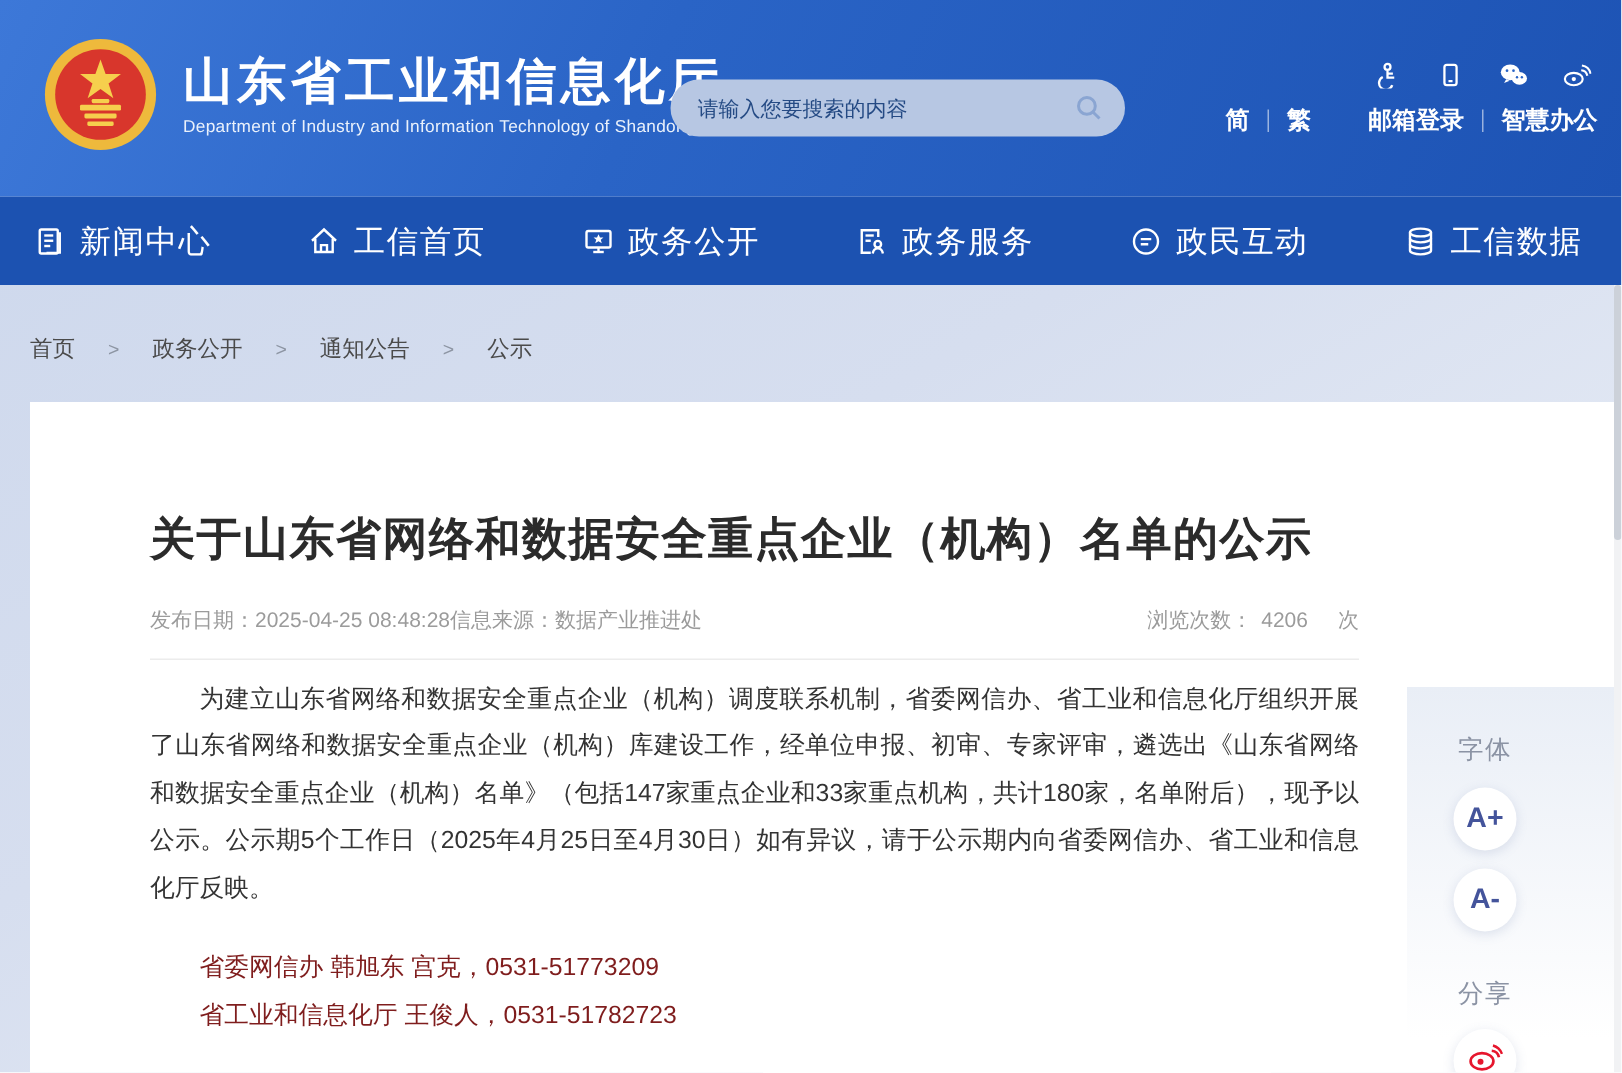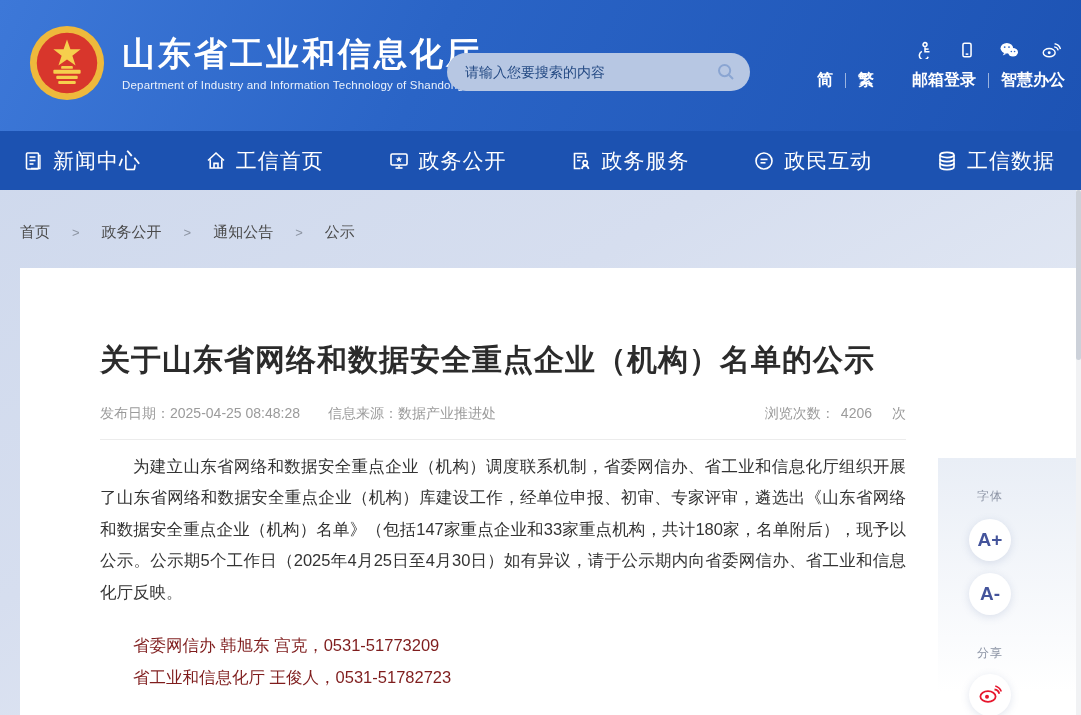--- a/index.html
+++ b/index.html
@@ -47,36 +47,36 @@
   .breadcrumb .bsep { color:#8d95a3; font-size:13px; }
 
   
   .card { position:absolute; left:20px; right:5px; top:268px; bottom:-2px; background:#fff; }
   .tool-tint { position:absolute; right:0; top:190px; width:138px; height:260px;
     background:linear-gradient(180deg,#e9eef6 0%,rgba(255,255,255,0) 90%); pointer-events:none; }
   .article { width:806px; margin-left:80px; }
   .article-title { padding-top:72px; font-size:30px; font-weight:bold; color:#2b2b2b;
     letter-spacing:1px; line-height:1.35; }
   .meta-row { margin-top:24px; display:flex; align-items:center; font-size:14px; color:#9b9b9b; }
-  .meta-left { display:flex; gap:28px; }
+  .meta-left { display:flex; }
   .meta-views { margin-left:auto; display:flex; gap:6px; }
   .meta-views .vnum { margin-right:14px; }
   .meta-divider { margin-top:16px; border-bottom:1px solid #ececec; }
   .body-para { margin-top:11px; font-size:16.5px; color:#333; line-height:31.5px;
     text-indent:2em; text-align:justify; }
   .contacts { margin-top:21px; font-size:16.5px; color:#7f1d1d; line-height:32px; }
   .contact-line { text-indent:2em; }
   .attachment { margin-top:37px; display:flex; align-items:center; font-size:16px; color:#333; }
   .attachment .indent { width:33px; }
   .attachment-name { cursor:pointer; }
 
   
   .tools { position:absolute; left:968px; top:488px; width:44px; display:flex;
     flex-direction:column; align-items:center; }
-  .tool-label { font-size:12px; color:#8b93a4; letter-spacing:1px; }
+  .tool-label { font-size:17px; color:#8b93a4; letter-spacing:1px; }
   .tool-circle { width:42px; height:42px; border-radius:50%; background:#fff;
     box-shadow:0 2px 8px rgba(90,110,160,.18); display:flex; align-items:center;
     justify-content:center; cursor:pointer; }
   .font-btn { color:#44549b; font-size:19px; font-weight:bold; }
   .mt14 { margin-top:14px; } .mt12 { margin-top:12px; } .mt30 { margin-top:30px; }
 
   
   .scrollbar { position:absolute; right:0; top:190px; width:5px; bottom:0; background:#f1f2f4; }
   .scroll-thumb { position:absolute; top:0; width:5px; height:170px; background:#ccd1d9; border-radius:3px; }
 </style>

